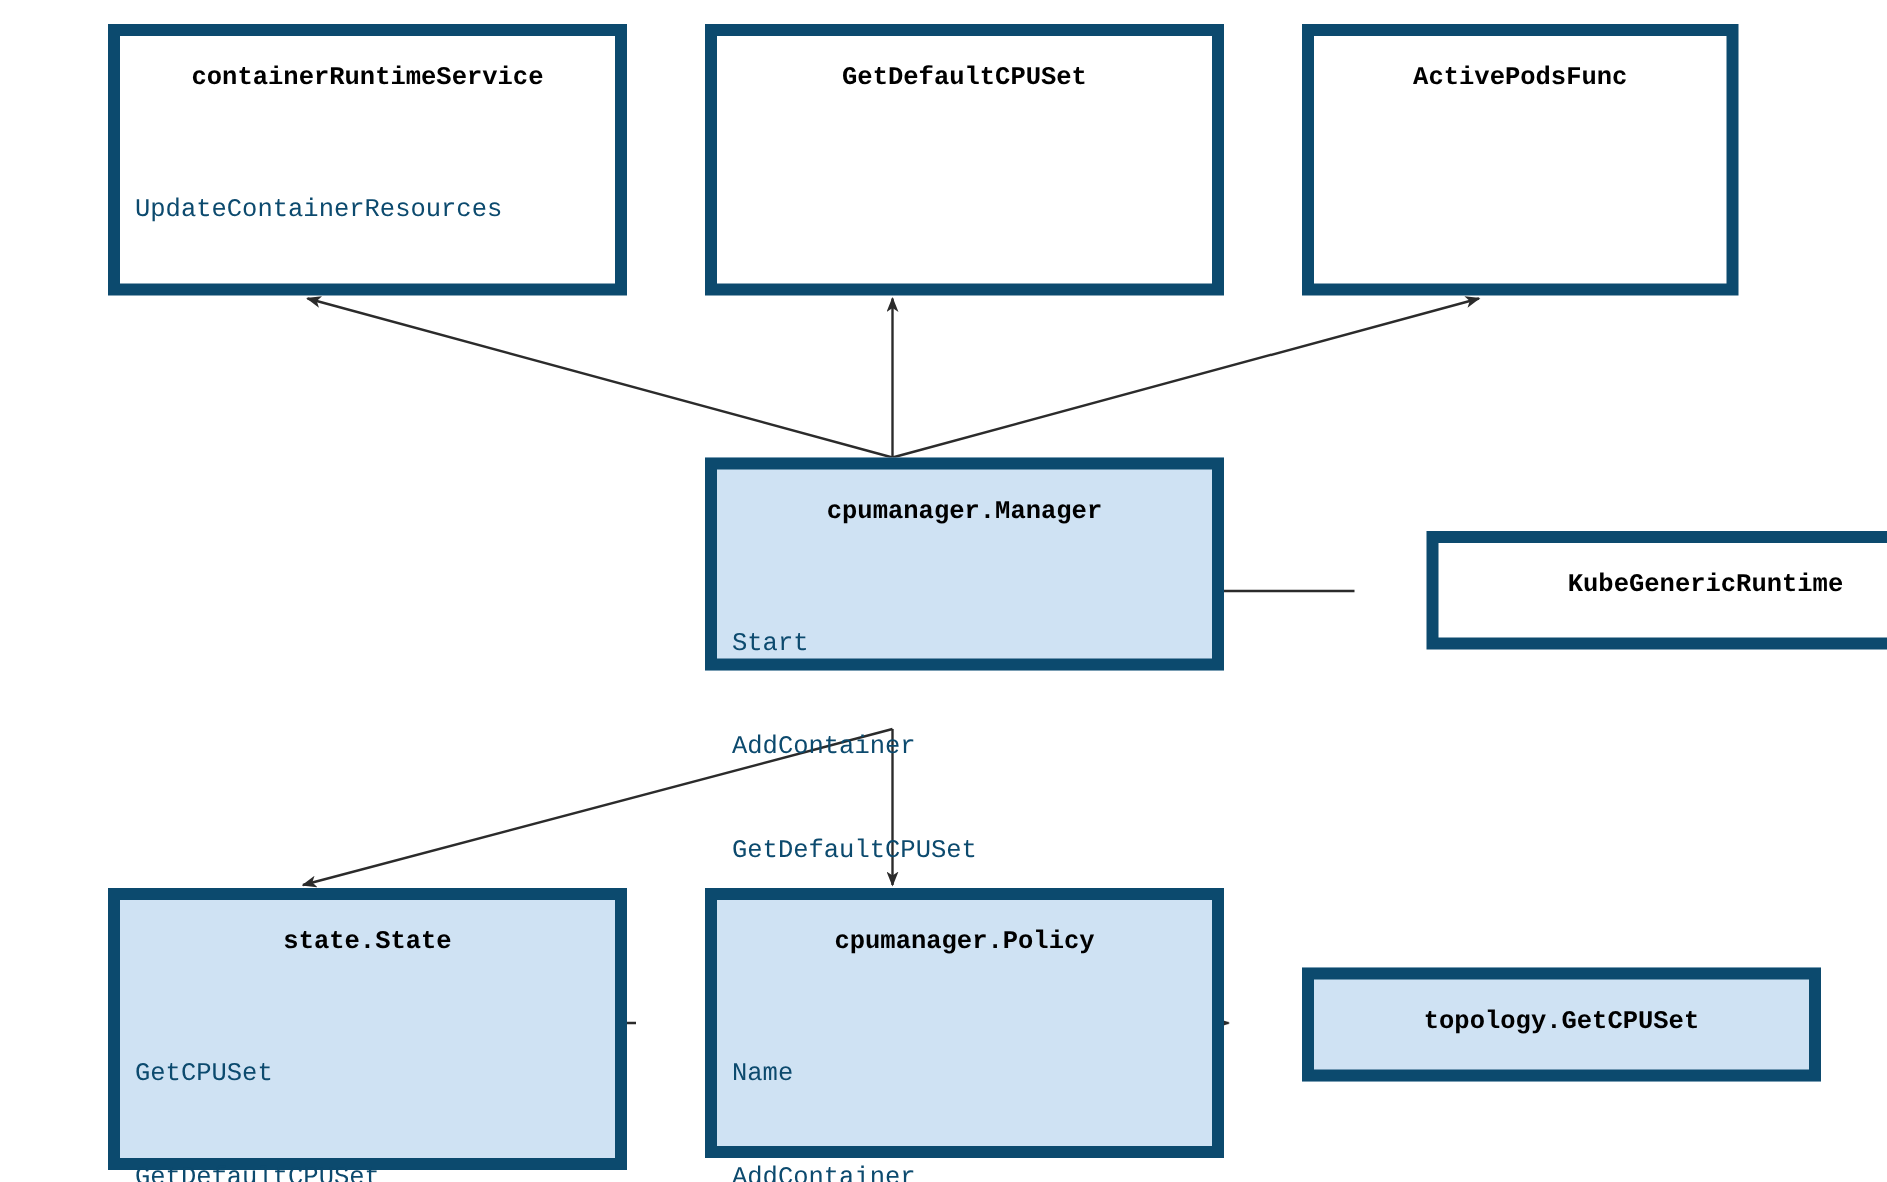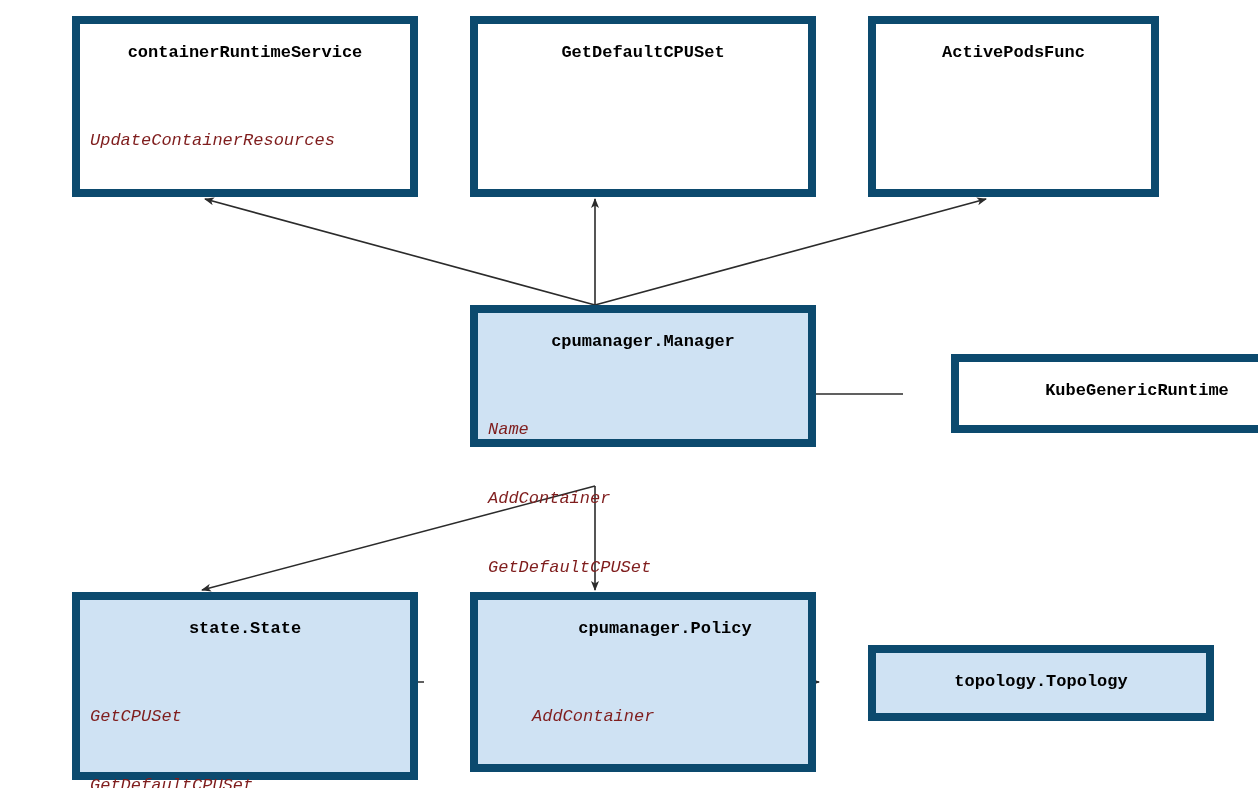--- a/index.html
+++ b/index.html
@@ -44,23 +44,22 @@
     margin-top: 18px;
     line-height: 21px;
     white-space: pre;
   }
   .node-members {
     margin-top: 20px;
     padding-left: 10px;
     font-family: "Liberation Mono", "DejaVu Sans Mono", monospace;
     font-size: 17px;
     line-height: 23px;
-    color: #7f1d1d;
+    color: #0c4a6e;
     white-space: pre;
-    font-style: italic;
   }
   .member {
     white-space: pre;
   }
 </style>
 </head>
 <body>
 
 <div id="canvas">
 
@@ -101,46 +100,47 @@
   </div>
 
   <div class="node" style="left:820px; top:16px; width:291px; height:181px;">
     <div class="node-title">ActivePodsFunc</div>
     <div class="node-members"></div>
   </div>
 
   <div class="node filled" style="left:422px; top:305px; width:346px; height:142px;">
     <div class="node-title">cpumanager.Manager</div>
     <div class="node-members">
-      <div class="member">Name</div>
+      <div class="member">Start</div>
       <div class="member">AddContainer</div>
       <div class="member">GetDefaultCPUSet</div>
       <div class="member">State</div>
     </div>
   </div>
 
   <div class="node" style="left:903px; top:354px; width:372px; height:79px;">
     <div class="node-title">KubeGenericRuntime</div>
   </div>
 
   <div class="node filled" style="left:24px; top:592px; width:346px; height:188px;">
     <div class="node-title">state.State</div>
     <div class="node-members">
       <div class="member">GetCPUSet</div>
       <div class="member">GetDefaultCPUSet</div>
       
       
     </div>
   </div>
 
-  <div class="node filled" style="left:422px; top:592px; width:346px; height:180px;padding-left:44px;">
+  <div class="node filled" style="left:422px; top:592px; width:346px; height:180px;">
     <div class="node-title">cpumanager.Policy</div>
     <div class="node-members">
+      <div class="member">Name</div>
       <div class="member">AddContainer</div>
       
     </div>
   </div>
 
   <div class="node filled" style="left:820px; top:645px; width:346px; height:76px;">
-    <div class="node-title">topology.Topology</div>
+    <div class="node-title">topology.GetCPUSet</div>
   </div>
 
 </div>
 
 </body></html>

